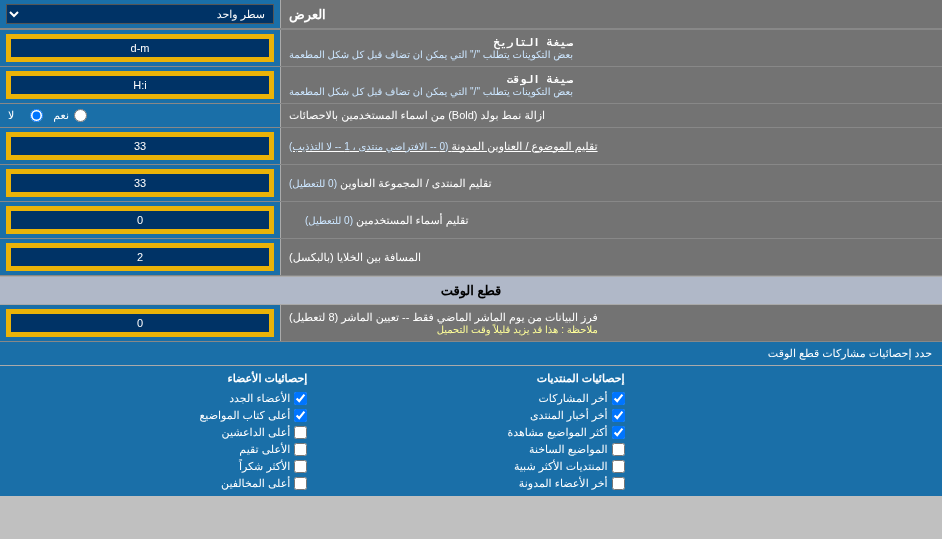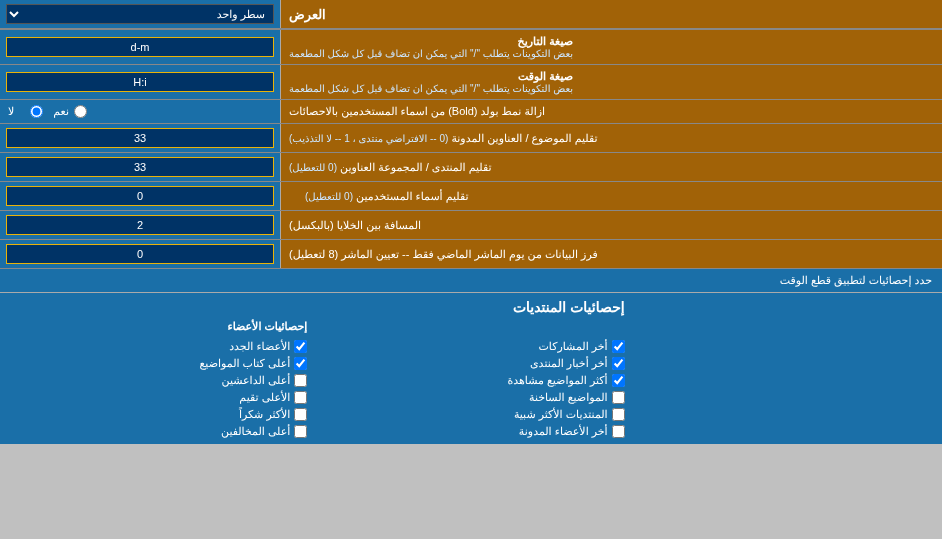--- a/index.html
+++ b/index.html
@@ -3,21 +3,21 @@
   <meta charset="utf-8">
   <style>
     * { box-sizing: border-box; margin: 0; padding: 0; }
     body {
       font-family: Arial, Tahoma, sans-serif;
       background: #c0c0c0;
       direction: rtl;
       font-size: 12px;
     }
     .cell-label {
-      background: #a16207;
+      background: #737373;
       color: #fff;
       padding: 5px 8px;
       flex: 1;
       text-align: right;
       font-size: 11px;
       display: flex;
       align-items: center;
       justify-content: flex-end;
       border-left: 1px solid #aaa;
     }
@@ -25,21 +25,21 @@
       background: #1a6fa8;
       padding: 4px 6px;
       width: 280px;
       display: flex;
       align-items: center;
       justify-content: center;
     }
     .cell-input input[type="text"] {
       background: #003366;
       color: #fff;
-      border: 1px solid #eab308;
+      border: 5px solid #eab308;
       padding: 3px 6px;
       width: 100%;
       font-size: 11px;
       text-align: center;
       direction: ltr;
     }
     .cell-input select {
       background: #003366;
       color: #fff;
       border: 1px solid #555;
@@ -101,21 +101,21 @@
       margin: 0;
     }
     .note-text {
       color: #ffff99;
       font-size: 10px;
     }
     .label-small {
       font-size: 10px;
       color: #cce6ff;
     }
-    .bold-text { font-weight: bold; }
+    .bold-text { font-weight: bold; font-family: Liberation Mono, monospace; }
     .full-row {
       display: flex;
       width: 100%;
       border-bottom: 1px solid #888;
     }
   </style>
 </head>
 <body>
 
 <div style="width:942px; overflow:hidden;">
@@ -166,21 +166,21 @@
       </label>
       <label style="color:#fff; display:flex; align-items:center; gap:14px;">
         <input type="radio" name="bold_remove" value="no" checked="" style="">
         <span>لا</span>
       </label>
     </div>
   </div>
 
   <div class="full-row">
     <div class="cell-label">
-      <div style="text-align:right;">
+      <div style="text-align:right;text-decoration:underline;">
         <span>تقليم الموضوع / العناوين المدونة</span>
         <span class="label-small">(0 -- الافتراضي منتدى ، 1 -- لا التذذيب)</span>
       </div>
     </div>
     <div class="cell-input">
       <input type="text" value="33" style="">
     </div>
   </div>
 
   <div class="full-row">
@@ -209,45 +209,49 @@
 
   <div class="full-row">
     <div class="cell-label">
       <span>المسافة بين الخلايا (بالبكسل)</span>
     </div>
     <div class="cell-input">
       <input type="text" value="2" style="">
     </div>
   </div>
 
+  <div class="section-header">
+    <span>قطع الوقت</span>
+  </div>
 
   <div class="full-row">
     <div class="cell-label">
       <div style="text-align:right;">
         <div>فرز البيانات من يوم الماشر الماضي فقط -- تعيين الماشر (8 لتعطيل)</div>
+        <div class="note-text">ملاحظة : هذا قد يزيد قليلاً وقت التحميل</div>
       </div>
     </div>
     <div class="cell-input">
       <input type="text" value="0" style="">
     </div>
   </div>
 
   <div class="full-row" style="background:#1a6fa8; border-bottom:1px solid #aaa;">
     <div style="flex:1; background:#1a6fa8; color:#fff; font-size:11px; padding:5px 10px; text-align:right;">
-      <span>حدد إحصائيات لتطبيق قطع الوقت</span>
+      <span>حدد إحصائيات مشاركات قطع الوقت</span>
     </div>
   </div>
 
   <div class="checkbox-area">
 
     <div style="flex:1; min-width:300px; padding-right:10px;">
     </div>
 
     <div class="checkbox-col">
-      <div style="color:#fff; font-weight:bold; font-size:14px; margin-bottom:21px;">إحصائيات المنتديات</div>
+      <div style="color:#fff; font-weight:bold; font-size:11px; margin-bottom:3px;">إحصائيات المنتديات</div>
       <div class="checkbox-item">
         <input type="checkbox" checked="" style="">
         <span>أخر المشاركات</span>
       </div>
       <div class="checkbox-item">
         <input type="checkbox" checked="" style="">
         <span>أخر أخبار المنتدى</span>
       </div>
       <div class="checkbox-item">
         <input type="checkbox" checked="" style="">

